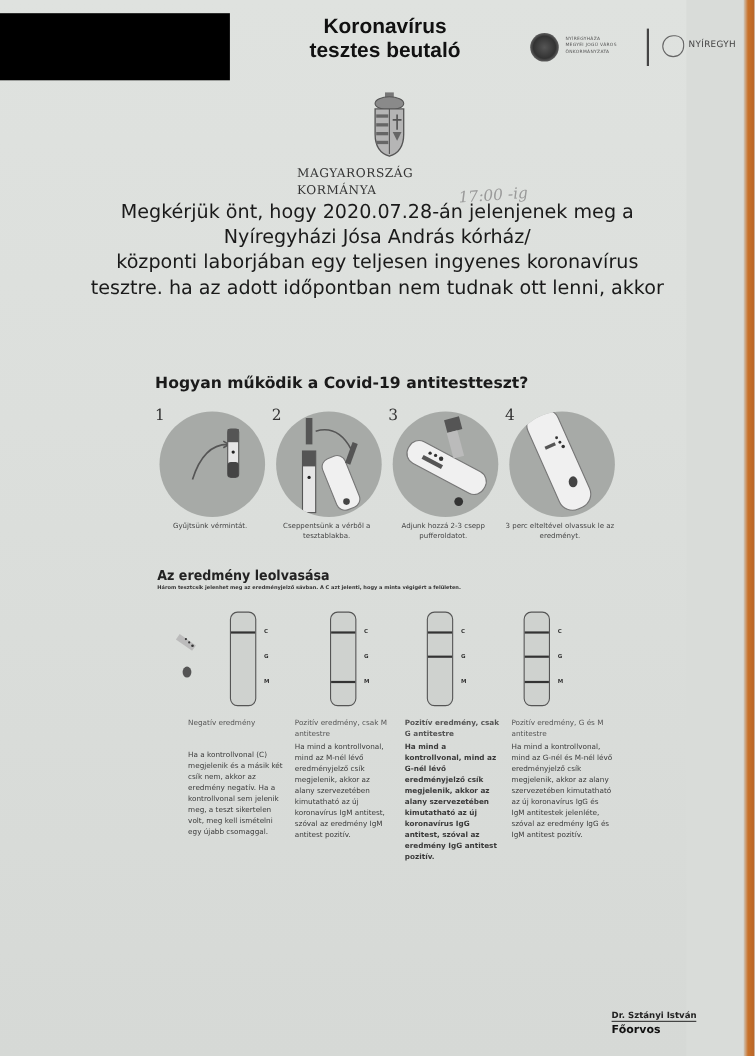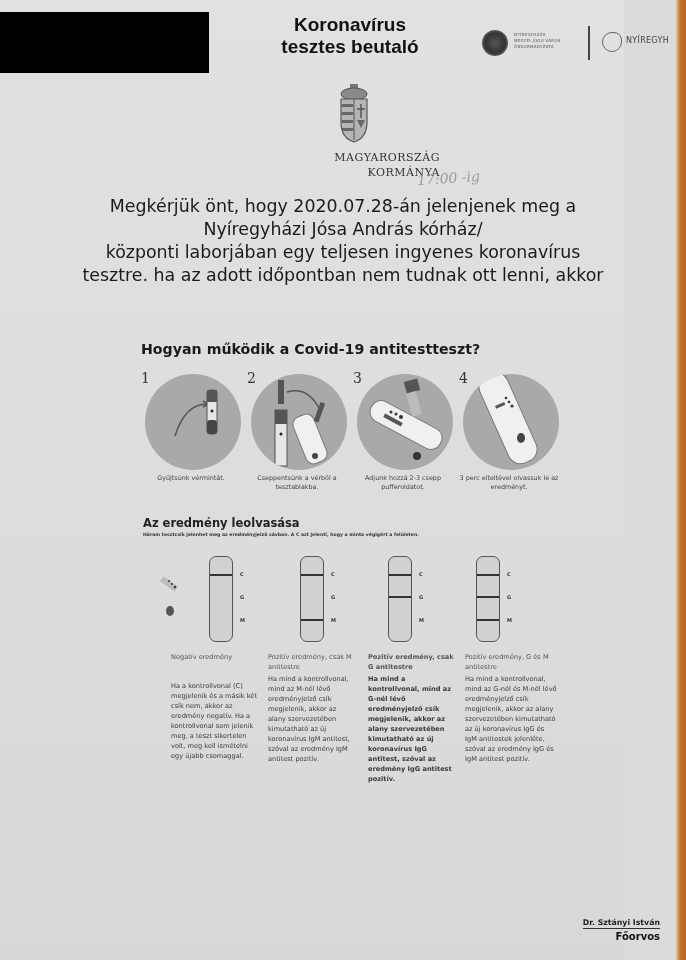--- a/index.html
+++ b/index.html
@@ -26,29 +26,29 @@
   .partner-logos { position:absolute; left:478px; top:24px; width:206px; height:40px; }
   .crest-small { position:absolute; left:4px; top:6px; width:26px; height:26px; border-radius:50%;
     background:radial-gradient(circle,#555 0%,#333 55%,#777 80%,transparent 82%); }
   .crest-text { position:absolute; left:36px; top:8px; font-size:4px; line-height:6px; color:#555; letter-spacing:0.3px; width:70px; }
   .logo-divider { position:absolute; left:110px; top:2px; width:2px; height:34px; background:#444; }
   .nyiregyhaza-mark { position:absolute; left:124px; top:8px; width:18px; height:18px; border:1.5px solid #666; border-radius:50% 40% 50% 50%; }
   .nyiregyhaza-text { position:absolute; left:148px; top:12px; font-size:8px; color:#444; letter-spacing:0.3px; }
 
   .coat { position:absolute; left:337px; top:82px; width:34px; height:62px; }
   .gov-name {
-    position:absolute; left:270px; top:150px; width:170px; text-align:right;
+    position:absolute; left:270px; top:150px; width:170px; text-align:left;
     font-family:"DejaVu Serif", serif; font-size:11px; line-height:15px; color:#333; letter-spacing:0.5px;
   }
   .handwriting {
     position:absolute; left:417px; top:170px; font-family:"DejaVu Serif", serif; font-style:italic;
     font-size:14px; color:#9a9a9a; transform:rotate(-4deg);
   }
   .main-text {
-    position:absolute; left:30px; top:195px; width:626px; text-align:center;
+    position:absolute; left:30px; top:182px; width:626px; text-align:center;
     font-family:"DejaVu Sans", sans-serif; font-size:17.4px; line-height:23px; color:#1a1a1a;
   }
   .main-text div { white-space:nowrap; }
 
   .howto-title {
     position:absolute; left:141px; top:341px; font-family:"DejaVu Sans", sans-serif; font-weight:bold;
     font-size:14.2px; color:#1a1a1a;
   }
   .step { position:absolute; top:370px; width:100px; }
   .step-num { position:absolute; left:0; top:0; font-family:"DejaVu Serif", serif; font-size:14px; color:#333; }
@@ -63,21 +63,21 @@
     position:absolute; left:143px; top:532px; width:420px; font-size:4.6px; font-weight:bold; color:#333; white-space:nowrap;
   }
   .cassette { position:absolute; left:158px; top:575px; width:30px; height:60px; }
   .strip { position:absolute; top:556px; width:22px; height:84px; border:1.5px solid #555; border-radius:7px; background:#cfd2cf; }
   .band { position:absolute; left:0; width:22px; height:2px; background:#333; }
   .lbl { position:absolute; left:30px; font-size:5px; font-weight:bold; color:#333; }
 
   .result-col { position:absolute; top:652px; width:90px; font-size:6.6px; line-height:10px; color:#3a3a3a; }
   .result-col .rh { color:#555; margin-bottom:2px; }
   .result-col .rb { color:#3a3a3a; }
-  .signature { position:absolute; left:540px; top:910px; width:120px; text-align:right; }
+  .signature { position:absolute; left:556px; top:910px; width:120px; text-align:left; }
   .sig-name { font-family:"DejaVu Sans", sans-serif; font-weight:bold; font-size:7.8px; color:#222; border-bottom:1px solid #333; padding-bottom:1px; display:inline-block; }
   .sig-role { font-family:"DejaVu Sans", sans-serif; font-weight:bold; font-size:10px; color:#111; margin-top:2px; }
 </style>
 </head>
 <body>
 
 <div class="page">
 
   <div class="redaction"></div>
 

